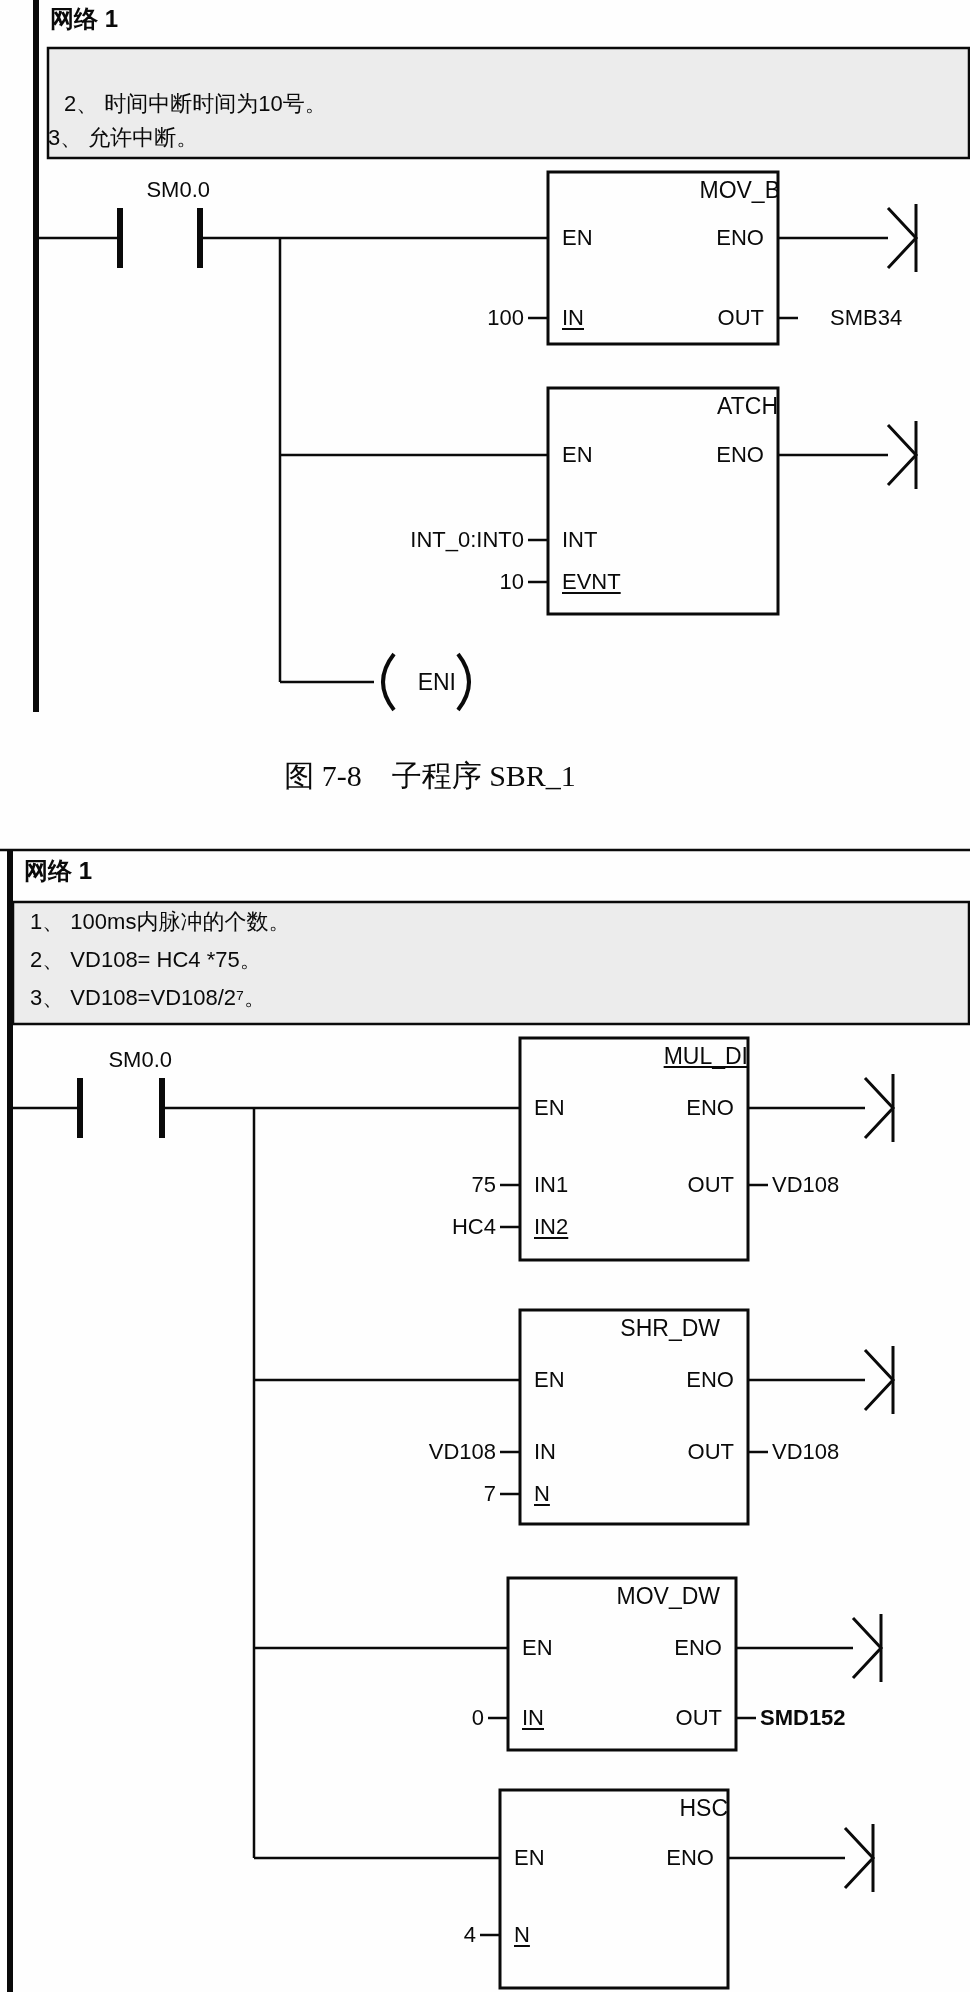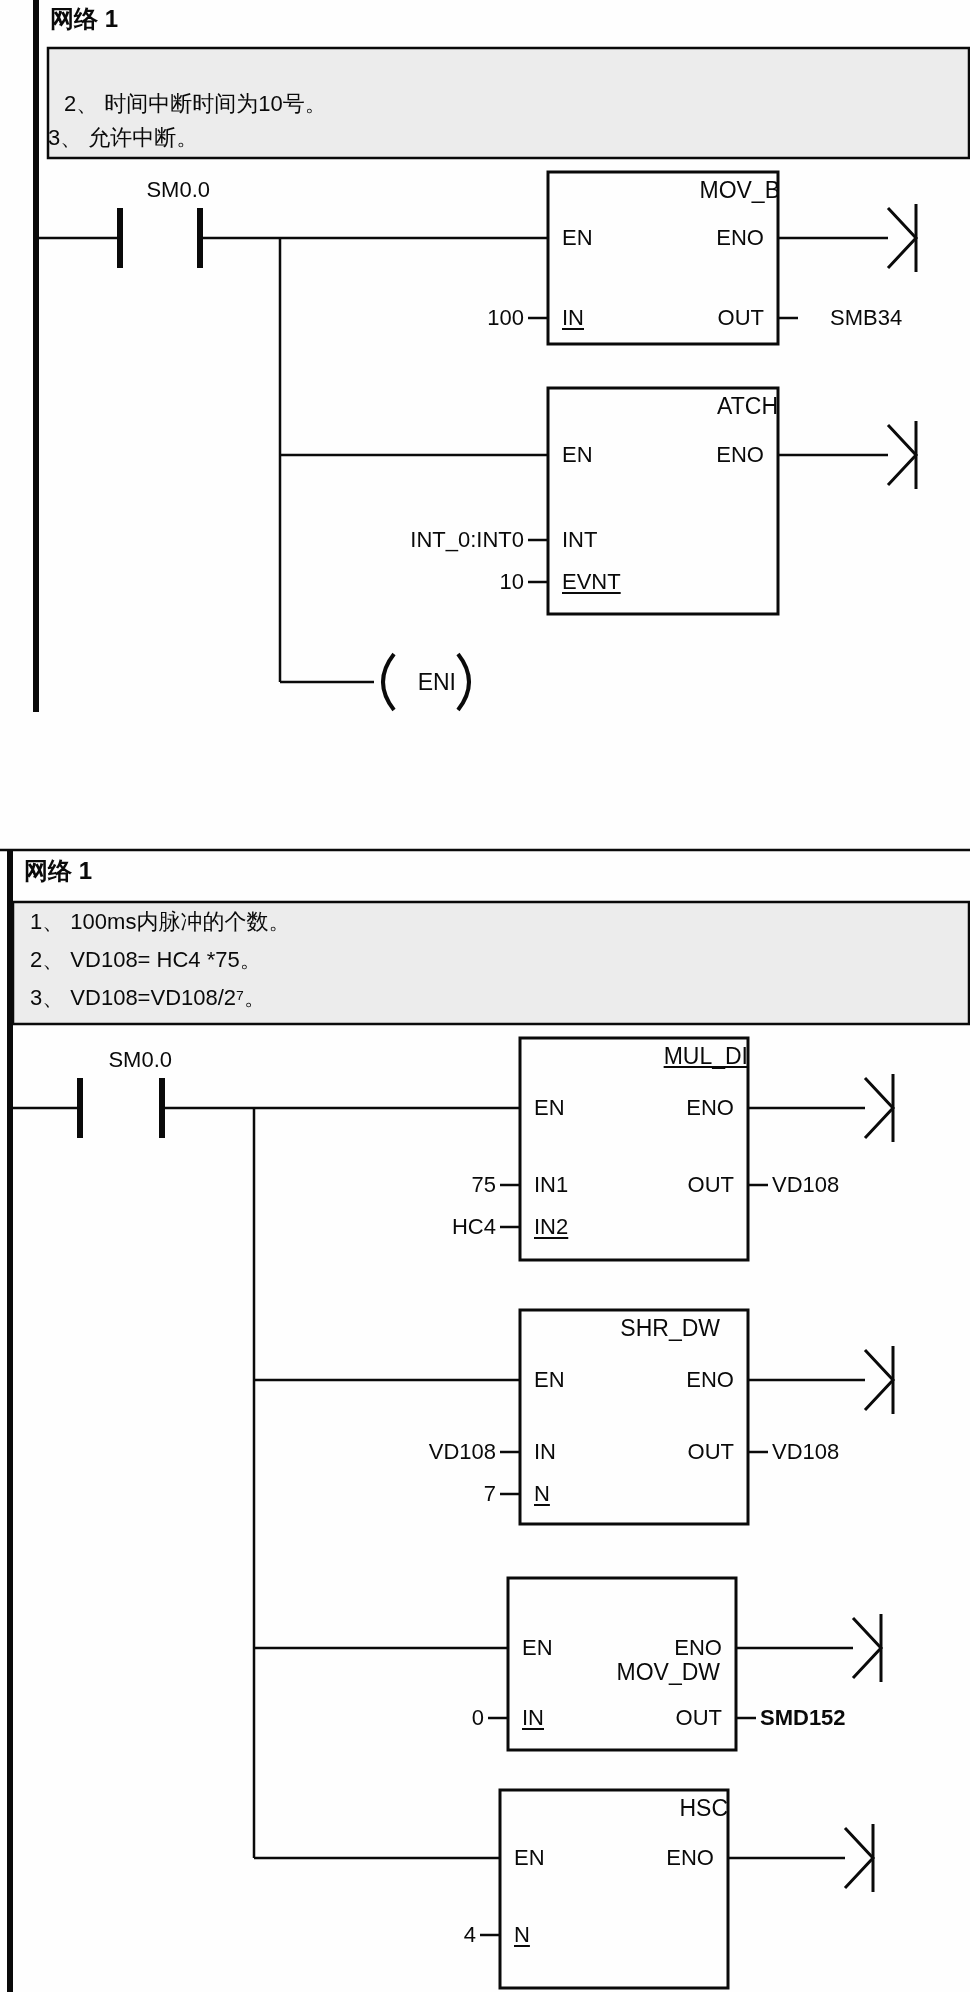--- a/index.html
+++ b/index.html
@@ -147,20 +147,21 @@
   <div class="lbl block-title c" style="left:548px; top:392px; width:230px;">ATCH</div>
   <div class="lbl" style="left:562px; top:441px;">EN</div>
   <div class="lbl r" style="left:686px; top:441px; width:78px;">ENO</div>
   <div class="lbl r" style="left:308px; top:526px; width:216px;">INT_0:INT0</div>
   <div class="lbl" style="left:562px; top:526px;">INT</div>
   <div class="lbl r" style="left:428px; top:568px; width:96px;">10</div>
   <div class="lbl u" style="left:562px; top:568px;">EVNT</div>
 
   <div class="lbl block-title c" style="left:394px; top:668px; width:62px;">ENI</div>
 
+  <div class="caption c" style="left:30px; top:758px; width:800px; text-align:center;">图 7-8　子程序 SBR_1</div>
 
   <div class="lbl net-title" style="left:24px; top:856px;">网络 1</div>
 
   <div class="lbl comment-line" style="left:30px; top:908px;">1、 100ms内脉冲的个数。</div>
   <div class="lbl comment-line" style="left:30px; top:946px;">2、 VD108= HC4 *75。</div>
   <div class="lbl comment-line" style="left:30px; top:984px;">3、 VD108=VD108/2⁷。</div>
 
   <div class="lbl c" style="left:70px; top:1046px; width:102px;">SM0.0</div>
 
   <div class="lbl block-title c" style="left:520px; top:1042px; width:228px;text-decoration:underline;">MUL_DI</div>
@@ -176,21 +177,21 @@
   <div class="lbl block-title c" style="left:520px; top:1314px; width:200px;">SHR_DW</div>
   <div class="lbl" style="left:534px; top:1366px;">EN</div>
   <div class="lbl r" style="left:656px; top:1366px; width:78px;">ENO</div>
   <div class="lbl r" style="left:378px; top:1438px; width:118px;">VD108</div>
   <div class="lbl" style="left:534px; top:1438px;">IN</div>
   <div class="lbl r" style="left:402px; top:1480px; width:94px;">7</div>
   <div class="lbl u" style="left:534px; top:1480px;">N</div>
   <div class="lbl r" style="left:642px; top:1438px; width:92px;">OUT</div>
   <div class="lbl" style="left:772px; top:1438px;">VD108</div>
 
-  <div class="lbl block-title c" style="left:508px; top:1658px; width:212px;">MOV_DW</div>
+  <div class="lbl block-title c" style="left:508px; top:1582px; width:212px;">MOV_DW</div>
   <div class="lbl" style="left:522px; top:1634px;">EN</div>
   <div class="lbl r" style="left:644px; top:1634px; width:78px;">ENO</div>
   <div class="lbl r" style="left:390px; top:1704px; width:94px;">0</div>
   <div class="lbl u" style="left:522px; top:1704px;">IN</div>
   <div class="lbl r" style="left:630px; top:1704px; width:92px;">OUT</div>
   <div class="lbl" style="left:760px; top:1704px;font-weight:bold;">SMD152</div>
 
   <div class="lbl block-title c" style="left:500px; top:1794px; width:228px;">HSC</div>
   <div class="lbl" style="left:514px; top:1844px;">EN</div>
   <div class="lbl r" style="left:636px; top:1844px; width:78px;">ENO</div>

